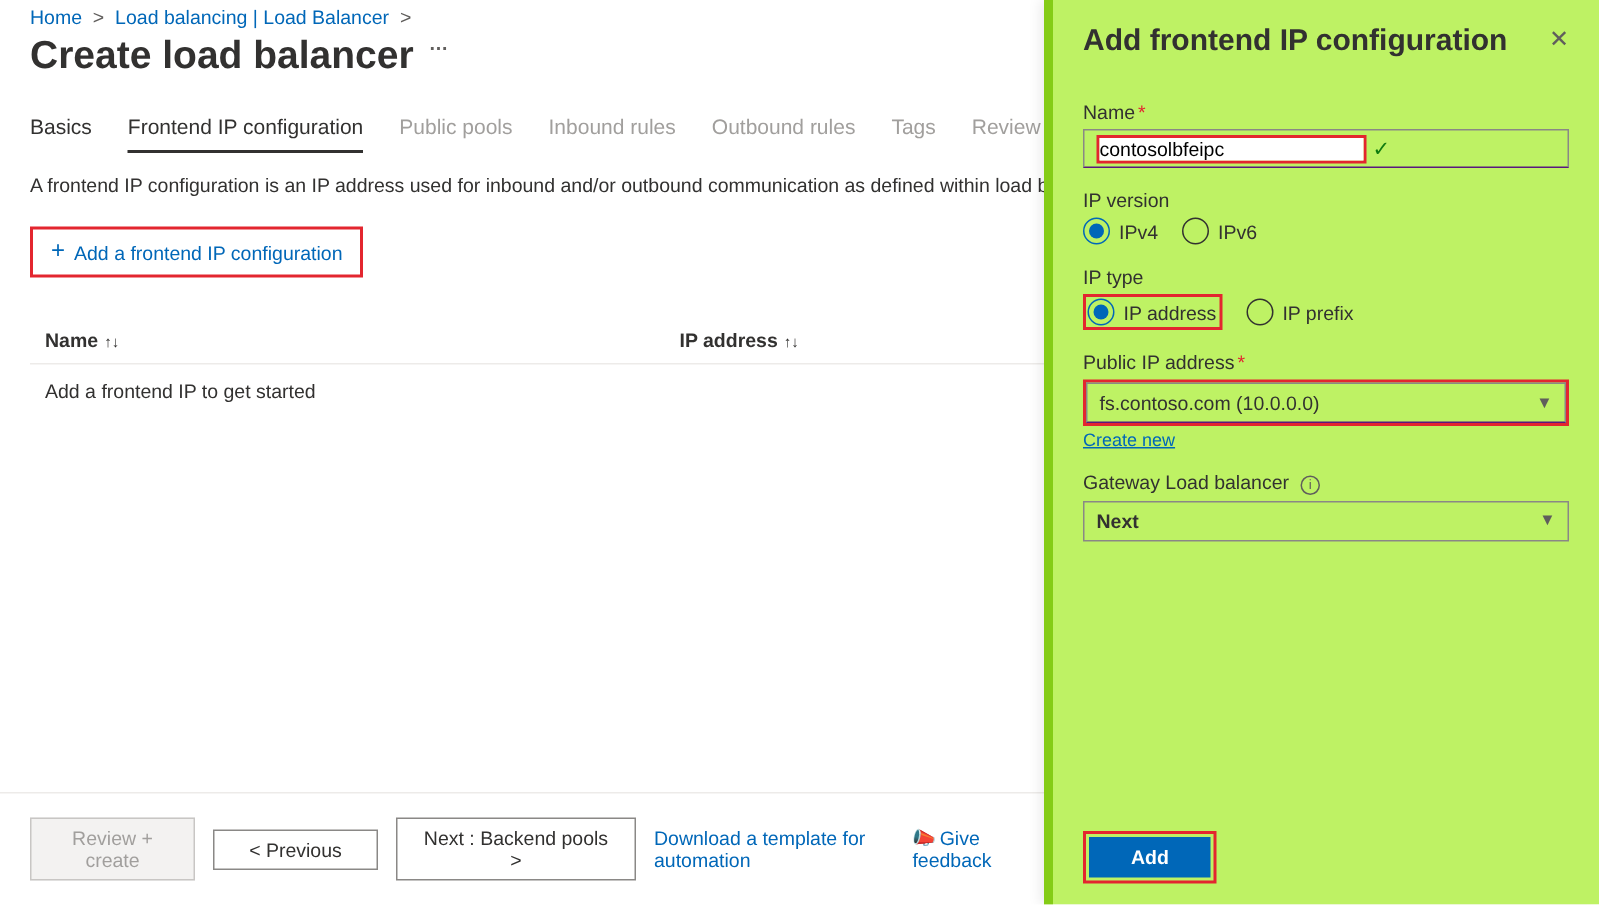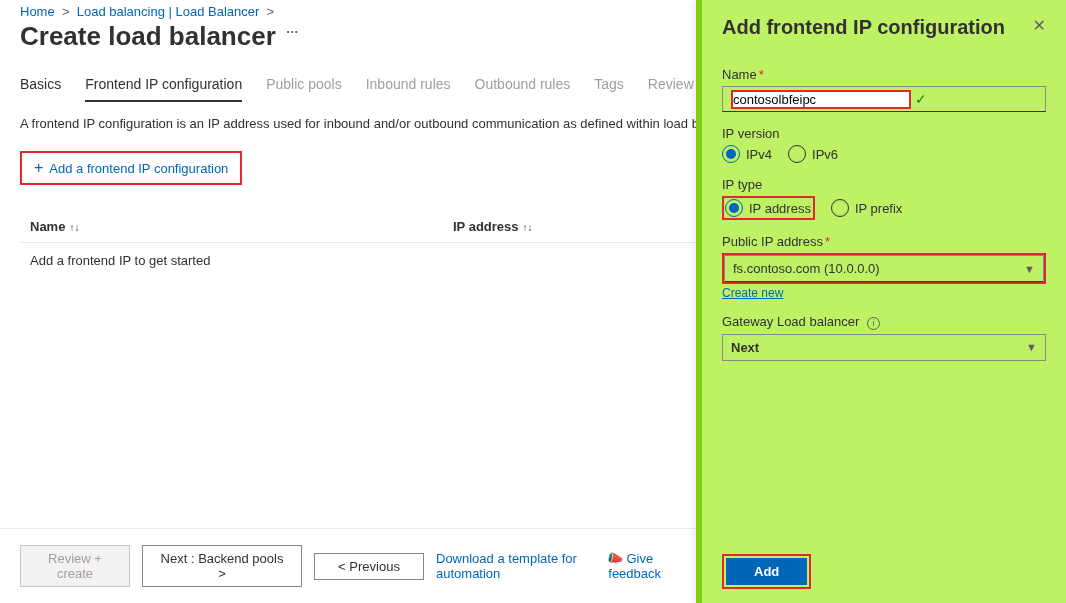--- a/index.html
+++ b/index.html
@@ -113,22 +113,22 @@
       </div>
       <div class="col-ip">
         <span>IP address</span><span class="sort-arrows">↑↓</span>
       </div>
     </div>
     <div class="empty-row">Add a frontend IP to get started</div>
   </div>
 
   <div class="footer">
     <button class="btn disabled">Review + create</button>
+    <button class="btn">&lt; Previous</button>
     <button class="btn" style="min-width:160px">Next : Backend pools &gt;</button>
-    <button class="btn">&lt; Previous</button>
     <a class="link">Download a template for automation</a>
     <a class="link" style="margin-left:auto; margin-right:360px;">
       <span class="feedback-icon">📣</span><span>Give feedback</span>
     </a>
   </div>
 </div>
 
 <div class="flyout">
   <div class="flyout-header">
     <div class="flyout-title">Add frontend IP configuration</div>

